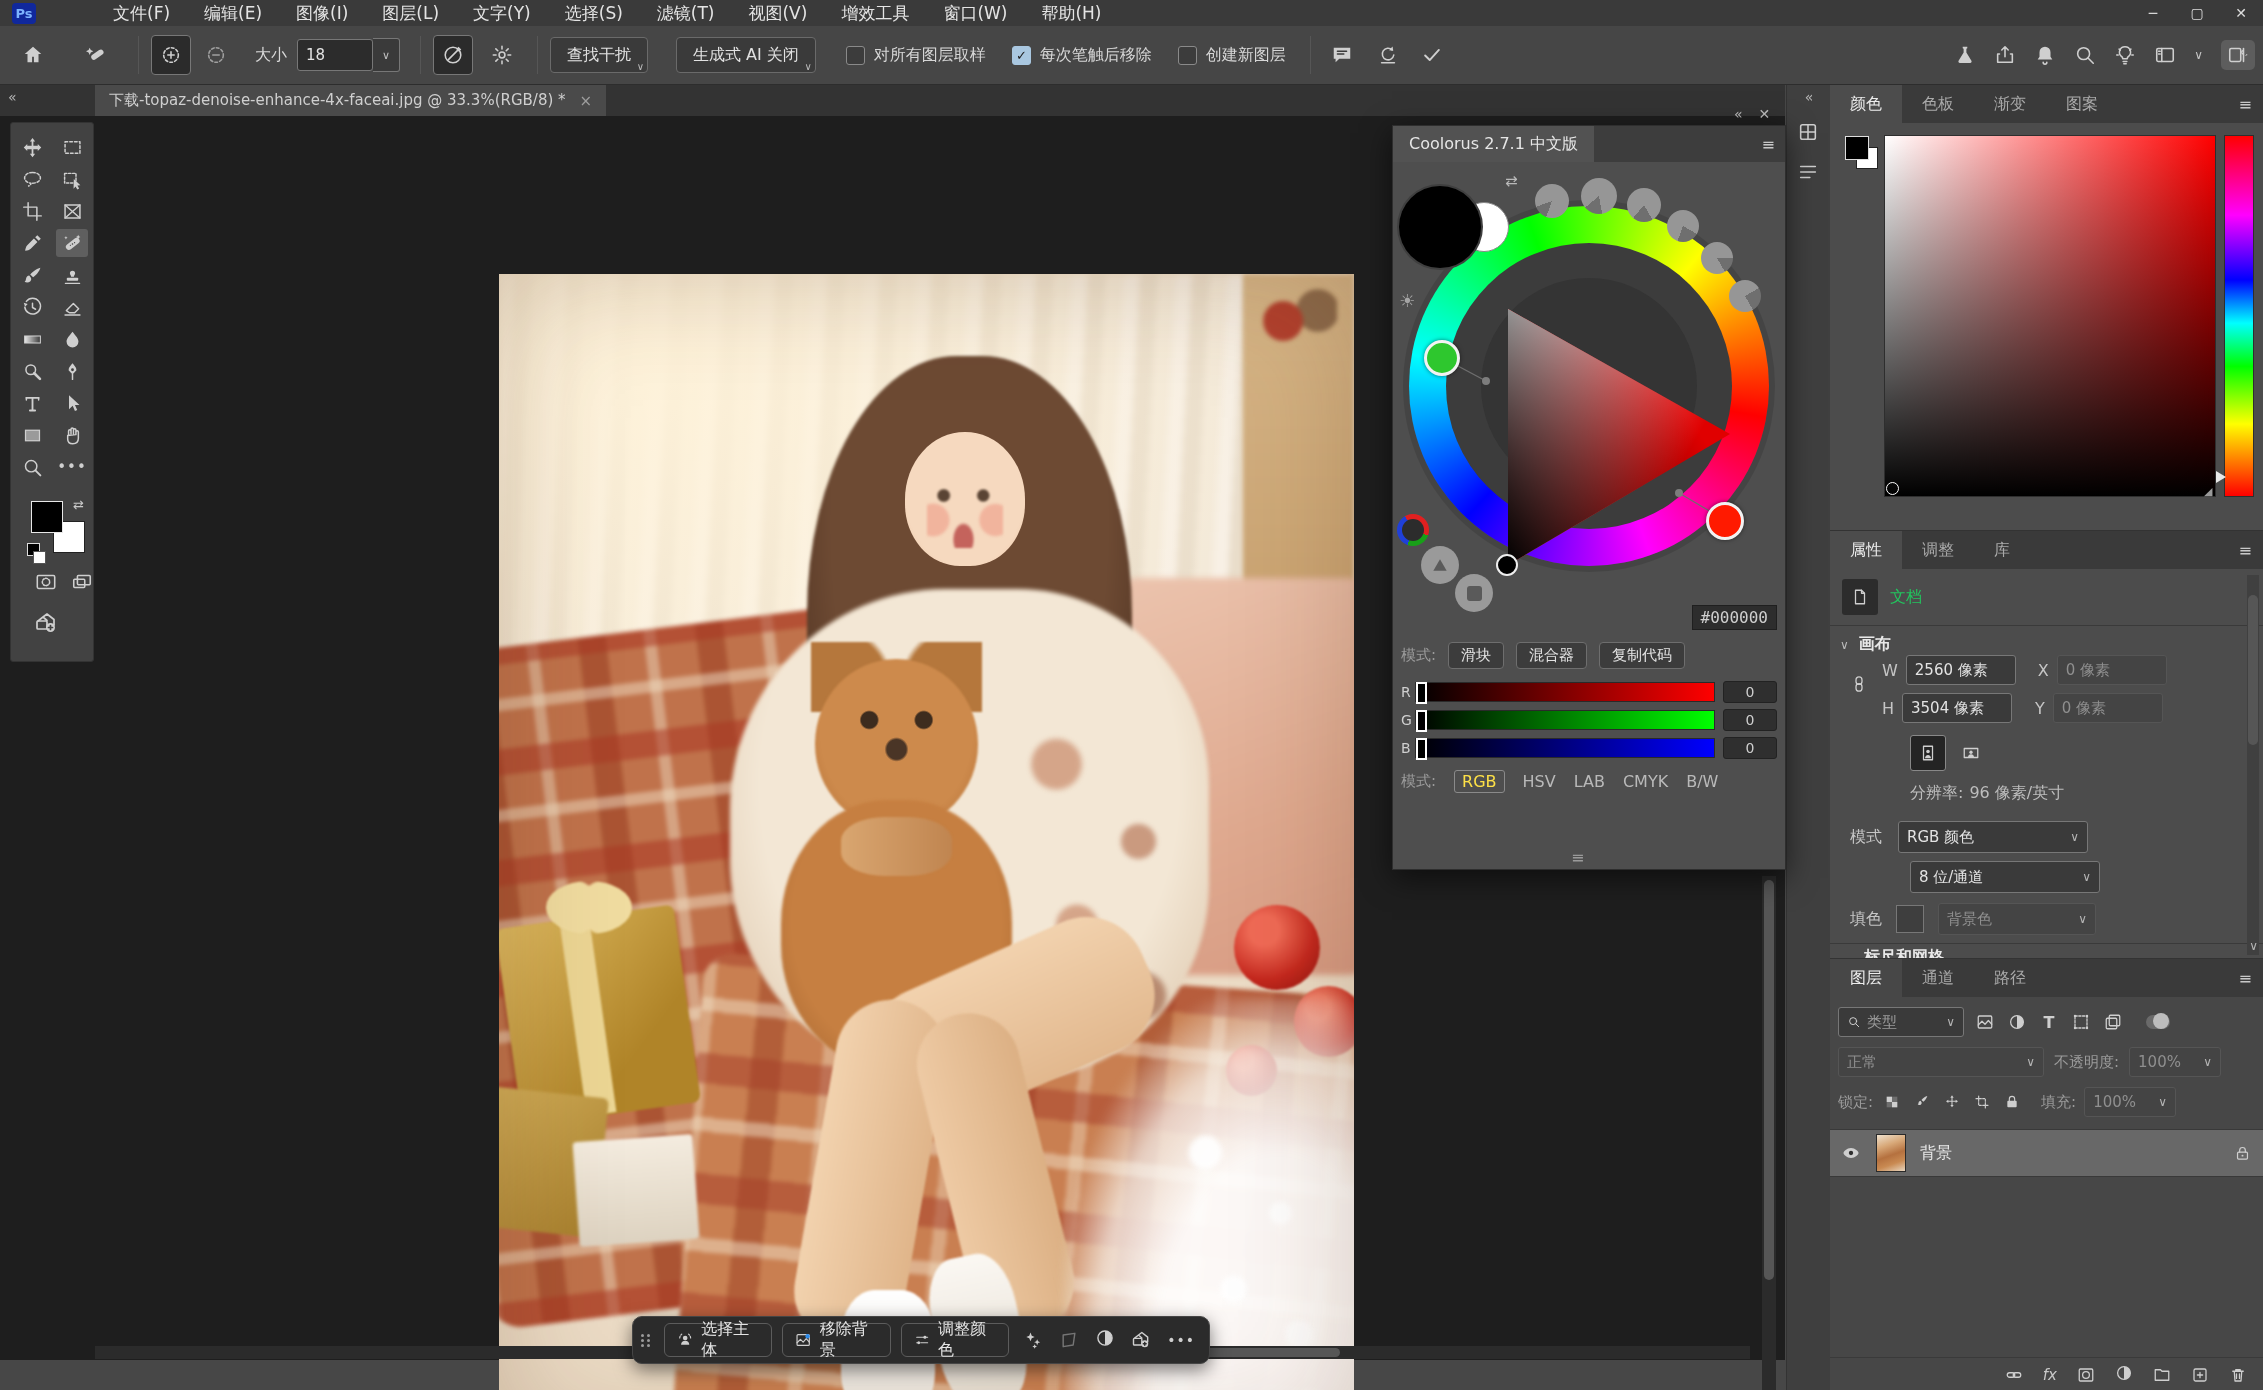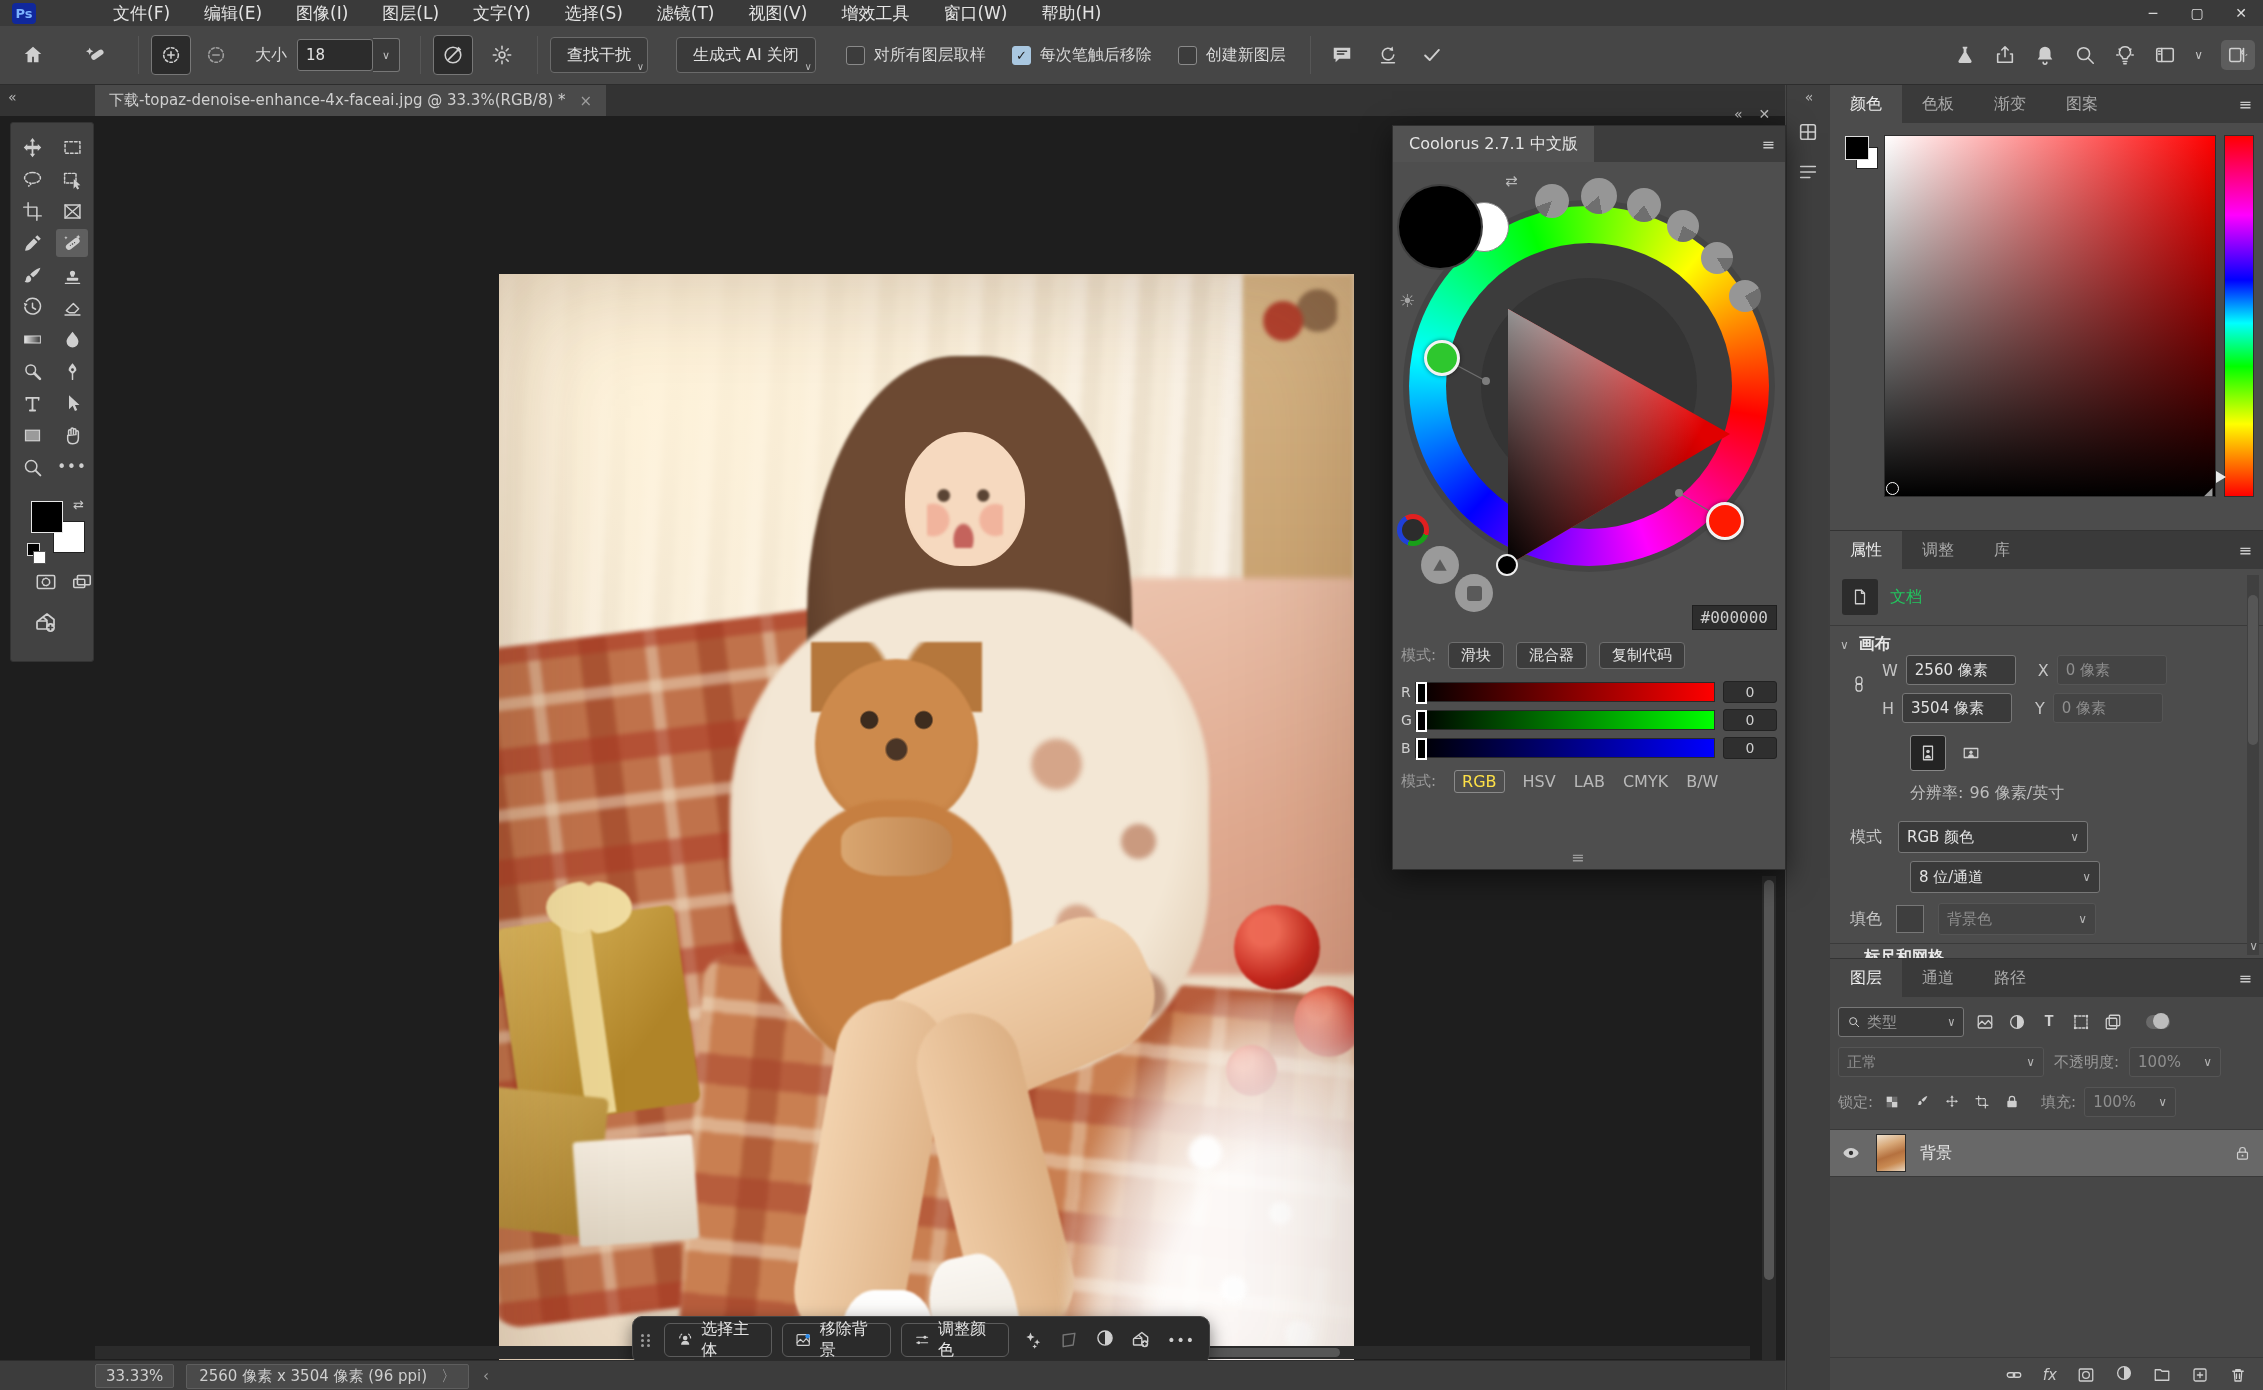--- a/index.html
+++ b/index.html
@@ -750,21 +750,21 @@
     </div>
 
     <div class="abs" style="left:0;top:873px;width:433px;height:432px;background:#474747;border-top:1px solid #333;">
       <div class="ptabs">
         <div class="ptab active" style="background:#474747">图层</div>
         <div class="ptab">通道</div>
         <div class="ptab">路径</div>
         <div class="burger">≡</div>
       </div>
 
-      <div class="row" style="margin:10px 8px 0;gap:10px;font-family:Liberation Mono, monospace;">
+      <div class="row" style="margin:10px 8px 0;gap:10px;">
         <div class="inbox" style="width:108px;height:28px;gap:6px;">
           <svg class="i" viewBox="0 0 24 24" style="width:14px;height:14px">
               <circle cx="10.5" cy="10.5" r="6"></circle>
               <path d="M15 15l5 5"></path>
             </svg>
           <span class="dim">类型</span>
           <span class="ddv">∨</span>
         </div>
         <div class="lockico">
             <svg class="i" viewBox="0 0 24 24" style="width:18px;height:18px">
@@ -959,22 +959,14 @@
       <svg class="i" viewBox="0 0 24 24" style="width:20px;height:20px">
           <path d="M4 10l5-4 4 3.5M9 6l4-3 7 5.5V14h-4"></path>
           <rect x="3" y="10" width="10" height="8" rx="1"></rect>
           <circle cx="16.5" cy="16.5" r="4.2" class="f"></circle>
           <path d="M16.5 14.8v3.4M14.8 16.5h3.4" stroke="#2b2b2b"></path>
         </svg>
     </div>
     <div style="margin-left:16px;margin-right:14px;color:#cfcfcf;font-size:14px;letter-spacing:1px;">•••</div>
   </div>
 
-  <div id="statusbar" class="abs">
-    <div style="margin-left:95px;background:#4a4a4a;border:1px solid #5e5e5e;border-radius:2px;padding:2px 10px;">33.33%</div>
-    <div style="margin-left:12px;background:#4a4a4a;border:1px solid #5e5e5e;border-radius:2px;padding:2px 12px;display:flex;align-items:center;gap:14px;">
-      <span>2560 像素 x 3504 像素 (96 ppi)</span>
-      <span style="color:#aaa">〉</span>
-    </div>
-    <span style="margin-left:14px;color:#9a9a9a;">‹</span>
-  </div>
 
 </div>
 
 </body></html>

